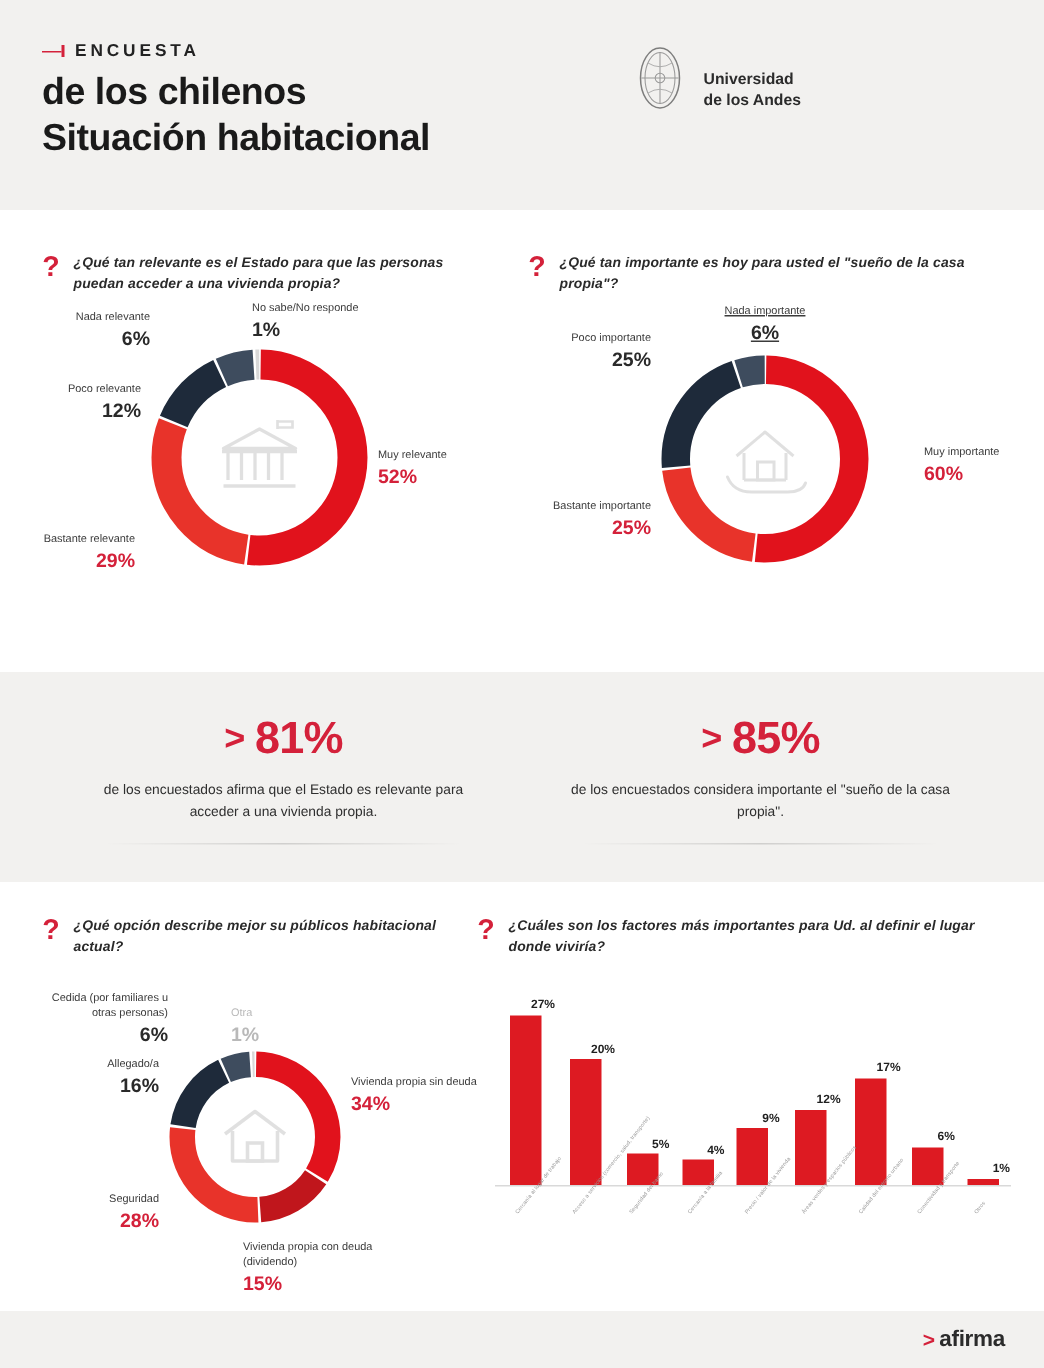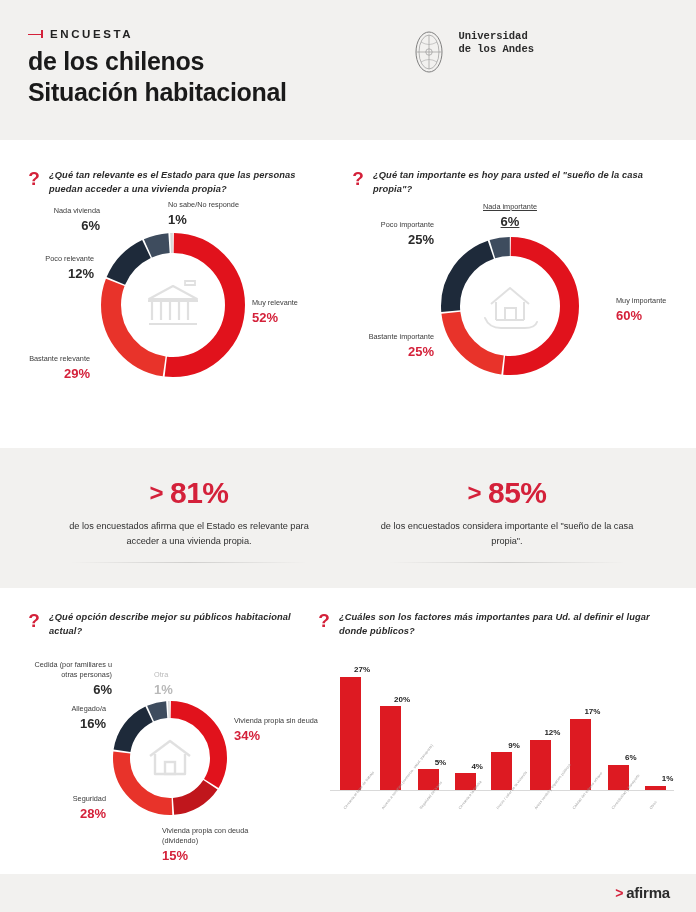--- a/index.html
+++ b/index.html
@@ -32,21 +32,21 @@
   }
   .eyebrow-text{
     font-size:11.5px;letter-spacing:2.6px;color:#222;font-weight:600;
   }
   .main-title{
     position:absolute;left:28px;top:46px;
     font-size:25px;line-height:1.23;font-weight:700;color:#1a1a1a;
     letter-spacing:-0.3px;
   }
   .brand{
-    position:absolute;right:26px;top:30px;display:flex;align-items:flex-start;gap:9px;font-family:Liberation Mono, monospace;
+    position:absolute;right:26px;top:30px;display:flex;align-items:flex-end;gap:9px;
   }
   .brand-seal{width:40px;height:44px;opacity:.85;}
   .brand-name{font-size:10.5px;line-height:1.28;color:#2b2b2b;font-weight:700;}
 
   
   .panel{background:#ffffff;position:absolute;left:0;width:696px;}
   .panel-donuts{top:140px;height:308px;}
   .panel-stats{top:448px;height:140px;background:#f2f1ef;}
   .panel-bottom{top:588px;height:286px;background:#ffffff;}
   .footer{position:absolute;top:874px;left:0;width:696px;height:38px;background:#f2f1ef;}
@@ -172,21 +172,21 @@
         <svg class="donut-center-icon" width="56" height="50" viewBox="0 0 56 50">
           <path d="M4 44 L52 44" stroke="#9c9c9c" stroke-width="2.2" fill="none"></path>
           <path d="M7 40 L7 22 M16 40 L16 22 M25 40 L25 22 M34 40 L34 22 M43 40 L43 22" stroke="#9c9c9c" stroke-width="2.2" fill="none"></path>
           <path d="M4 19 L28 6 L52 19 Z" stroke="#9c9c9c" stroke-width="2.2" fill="none" stroke-linejoin="round"></path>
           <path d="M3 21 L53 21" stroke="#9c9c9c" stroke-width="2.2" fill="none"></path>
           <path d="M40 6 L40 0 M40 1 L50 1 L50 5 L40 5" stroke="#9c9c9c" stroke-width="1.8" fill="none"></path>
         </svg>
       </div>
 
       <div class="dlabel gray ta-r" style="left:-96px;top:-36px;width:96px;">
-        <span>Nada vivienda</span>
+        <span>Nada relevante</span>
         <span class="pct">6%</span>
       </div>
 
       <div class="dlabel gray ta-l" style="left:68px;top:-42px;width:110px;">
         <span>No sabe/No responde</span>
         <span class="pct">1%</span>
       </div>
 
       <div class="dlabel gray ta-r" style="left:-106px;top:12px;width:100px;">
         <span>Poco relevante</span>
@@ -321,21 +321,21 @@
       </div>
 
       <div class="dlabel red ta-l" style="left:122px;top:6px;width:84px;">
         <span>Vivienda propia sin deuda</span>
         <span class="pct">34%</span>
       </div>
     </div>
 
     <div class="qhead" style="position:absolute;left:318px;top:22px;width:350px;">
       <span class="qmark">?</span>
-      <span class="qtext">¿Cuáles son los factores más importantes para Ud. al definir el lugar donde públicos?</span>
+      <span class="qtext">¿Cuáles son los factores más importantes para Ud. al definir el lugar donde viviría?</span>
     </div>
   </div>
 
   <div class="barchart">
     <div class="bars" id="bars">
         <div class="barcol">
           <div class="barval">27%</div>
           <div class="bar" style="height: 90%; background: rgb(221, 26, 34);"></div>
         </div>
         <div class="barcol">

